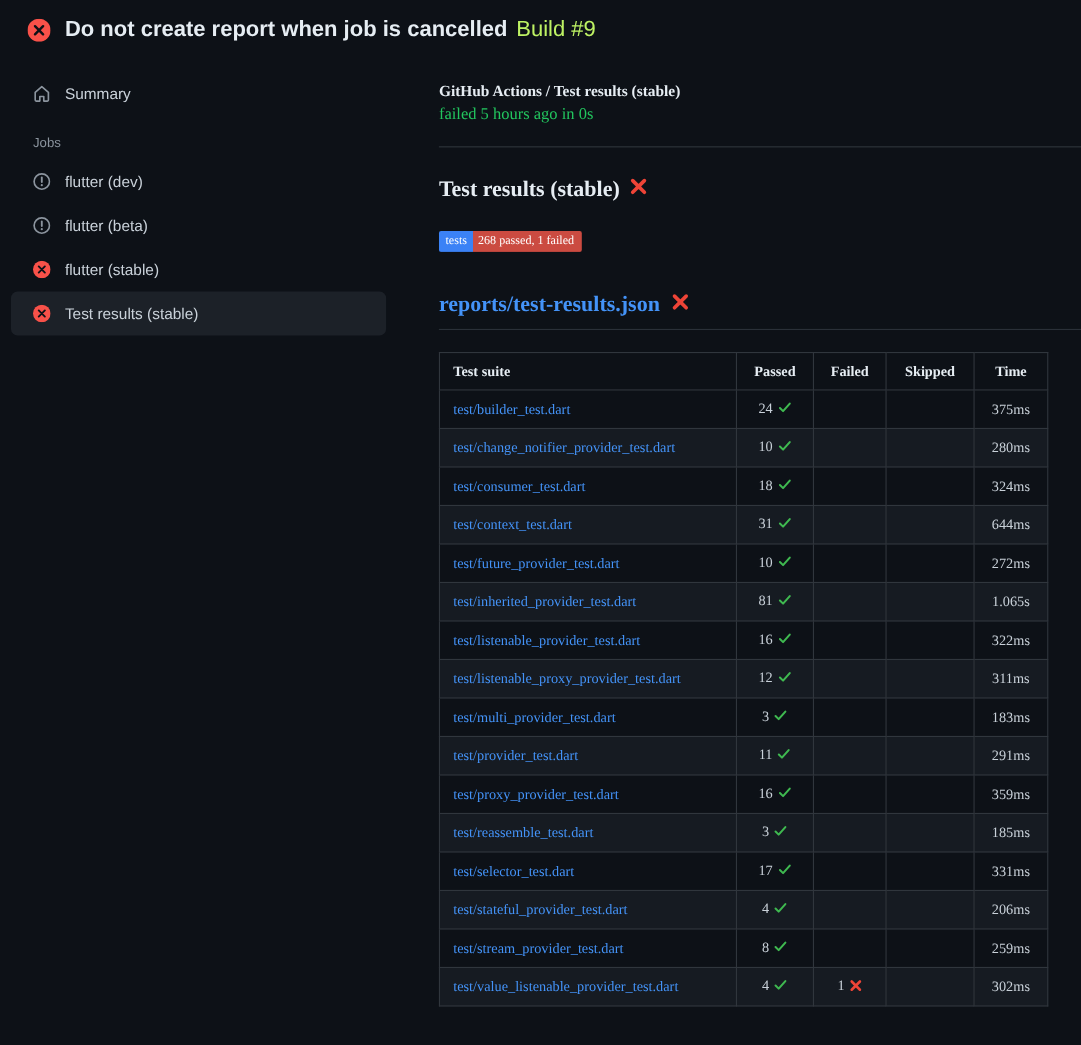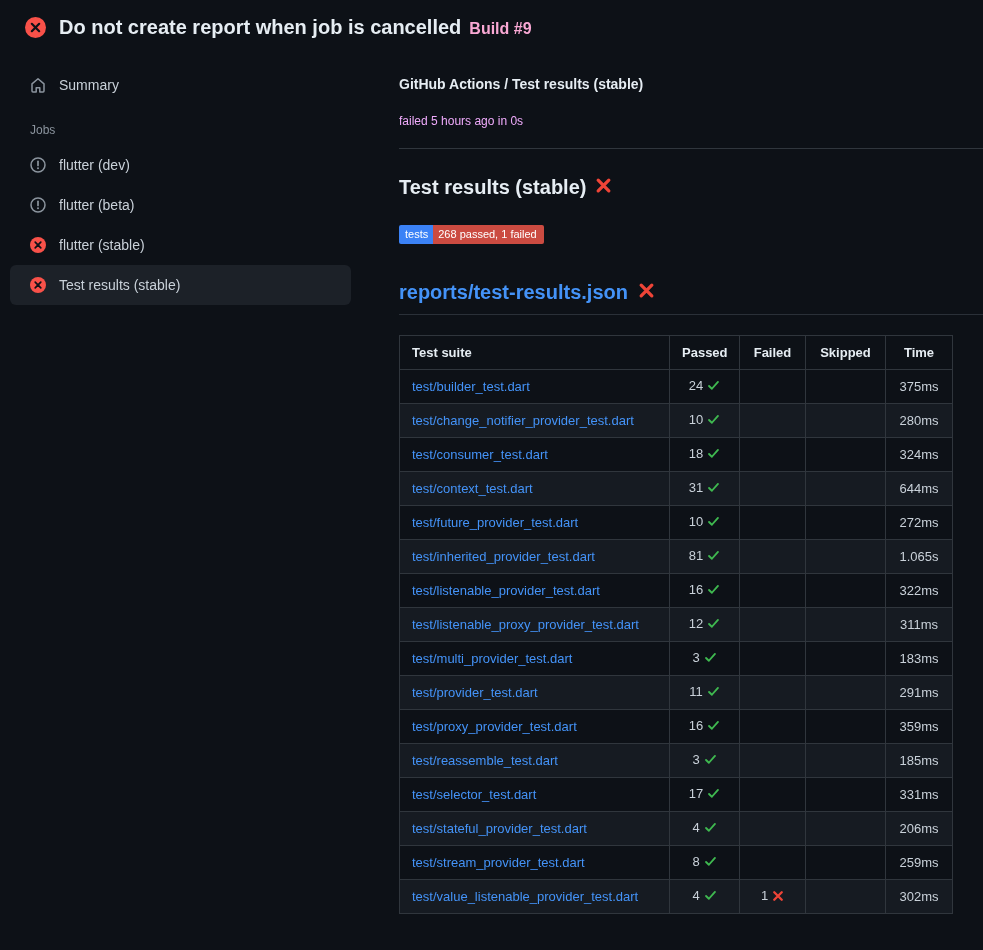--- a/index.html
+++ b/index.html
@@ -10,43 +10,43 @@
     font-family: "Liberation Sans", sans-serif;
     font-size: 14px;
   }
 
   
   .app-header {
     display: flex; align-items: center; gap: 13px;
     padding: 16px 24px 14px 25px;
   }
   .app-header .title { font-size: 20px; font-weight: bold; color: #e6edf3; }
-  .app-header .build { font-size: 16px; font-weight: bold; color: #f9a8d4; margin-left: 8px; }
+  .app-header .build { font-size: 20px; font-weight: normal; color: #bef264; margin-left: 8px; }
 
   
   .layout { display: flex; align-items: flex-start; }
   .sidebar { width: 375px; flex: 0 0 375px; padding: 12px 24px 0 10px; }
-  .content { flex: 1; padding: 23px 0 0 24px; min-width: 0; }
+  .content { flex: 1; padding: 23px 0 0 24px; min-width: 0; font-family: Liberation Serif, serif; }
 
   
   .side-item {
     display: flex; align-items: center; gap: 13px;
     height: 40px; padding: 0 20px; border-radius: 6px;
     color: #c9d1d9; cursor: pointer; font-size: 14px;
   }
   .side-item.selected { background: #1c2128; }
   .side-item .lbl { white-space: nowrap; overflow: hidden; text-overflow: ellipsis; }
   .side-section-label {
     color: #8b949e; font-size: 12px; margin: 18px 0 8px 20px;
   }
   .icon16 { width: 16px; height: 16px; flex: 0 0 16px; display: inline-block; }
 
   
   .breadcrumb { font-weight: bold; color: #e6edf3; font-size: 14px; }
-  .status-line { color: #f0abfc; font-size: 12px; margin-top: 22px; }
+  .status-line { color: #22c55e; font-size: 15px; margin-top: 4px; }
   .divider { border: none; border-top: 1px solid #30363d; margin: 20px 0 0 0; }
 
   h2.check-title {
     display: flex; align-items: center; gap: 9px;
     font-size: 20px; color: #e6edf3; font-weight: bold;
     margin: 27px 0 0 0;
   }
   .badge { display: inline-flex; margin-top: 26px; font-size: 11px; line-height: 1; border-radius: 2px; overflow: hidden; }
   .badge .badge-label { background: #3b82f6; color: #ffffff; padding: 4px 5px 4px 6px; }
   .badge .badge-value { background: #cb4b41; color: #ffffff; padding: 4px 7px 4px 5px; }

